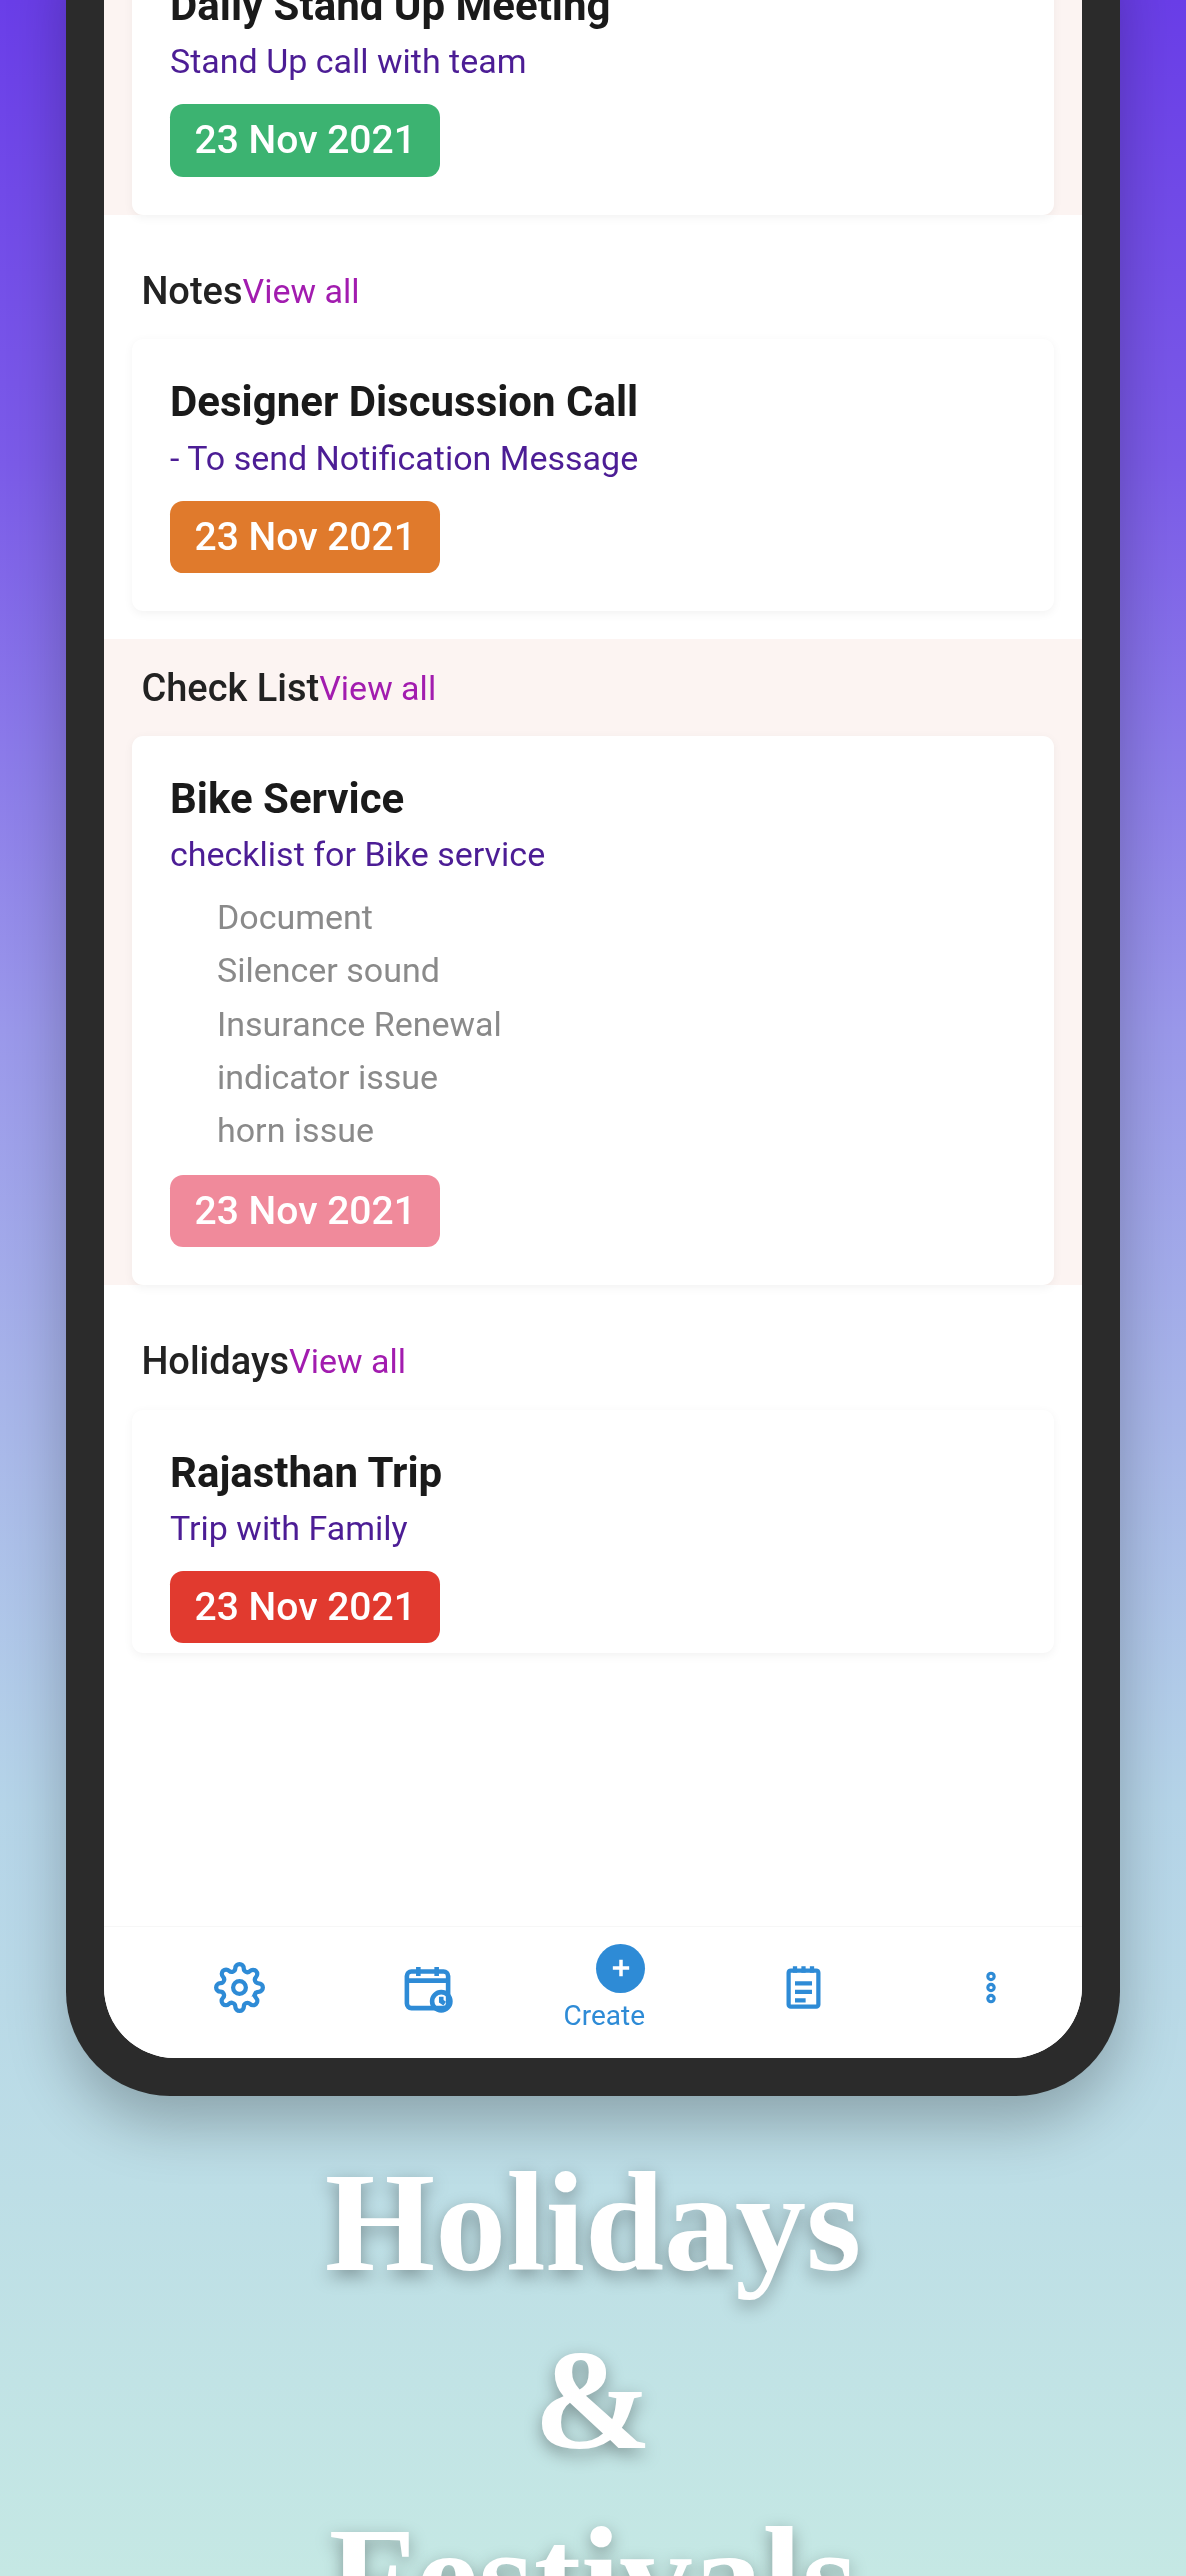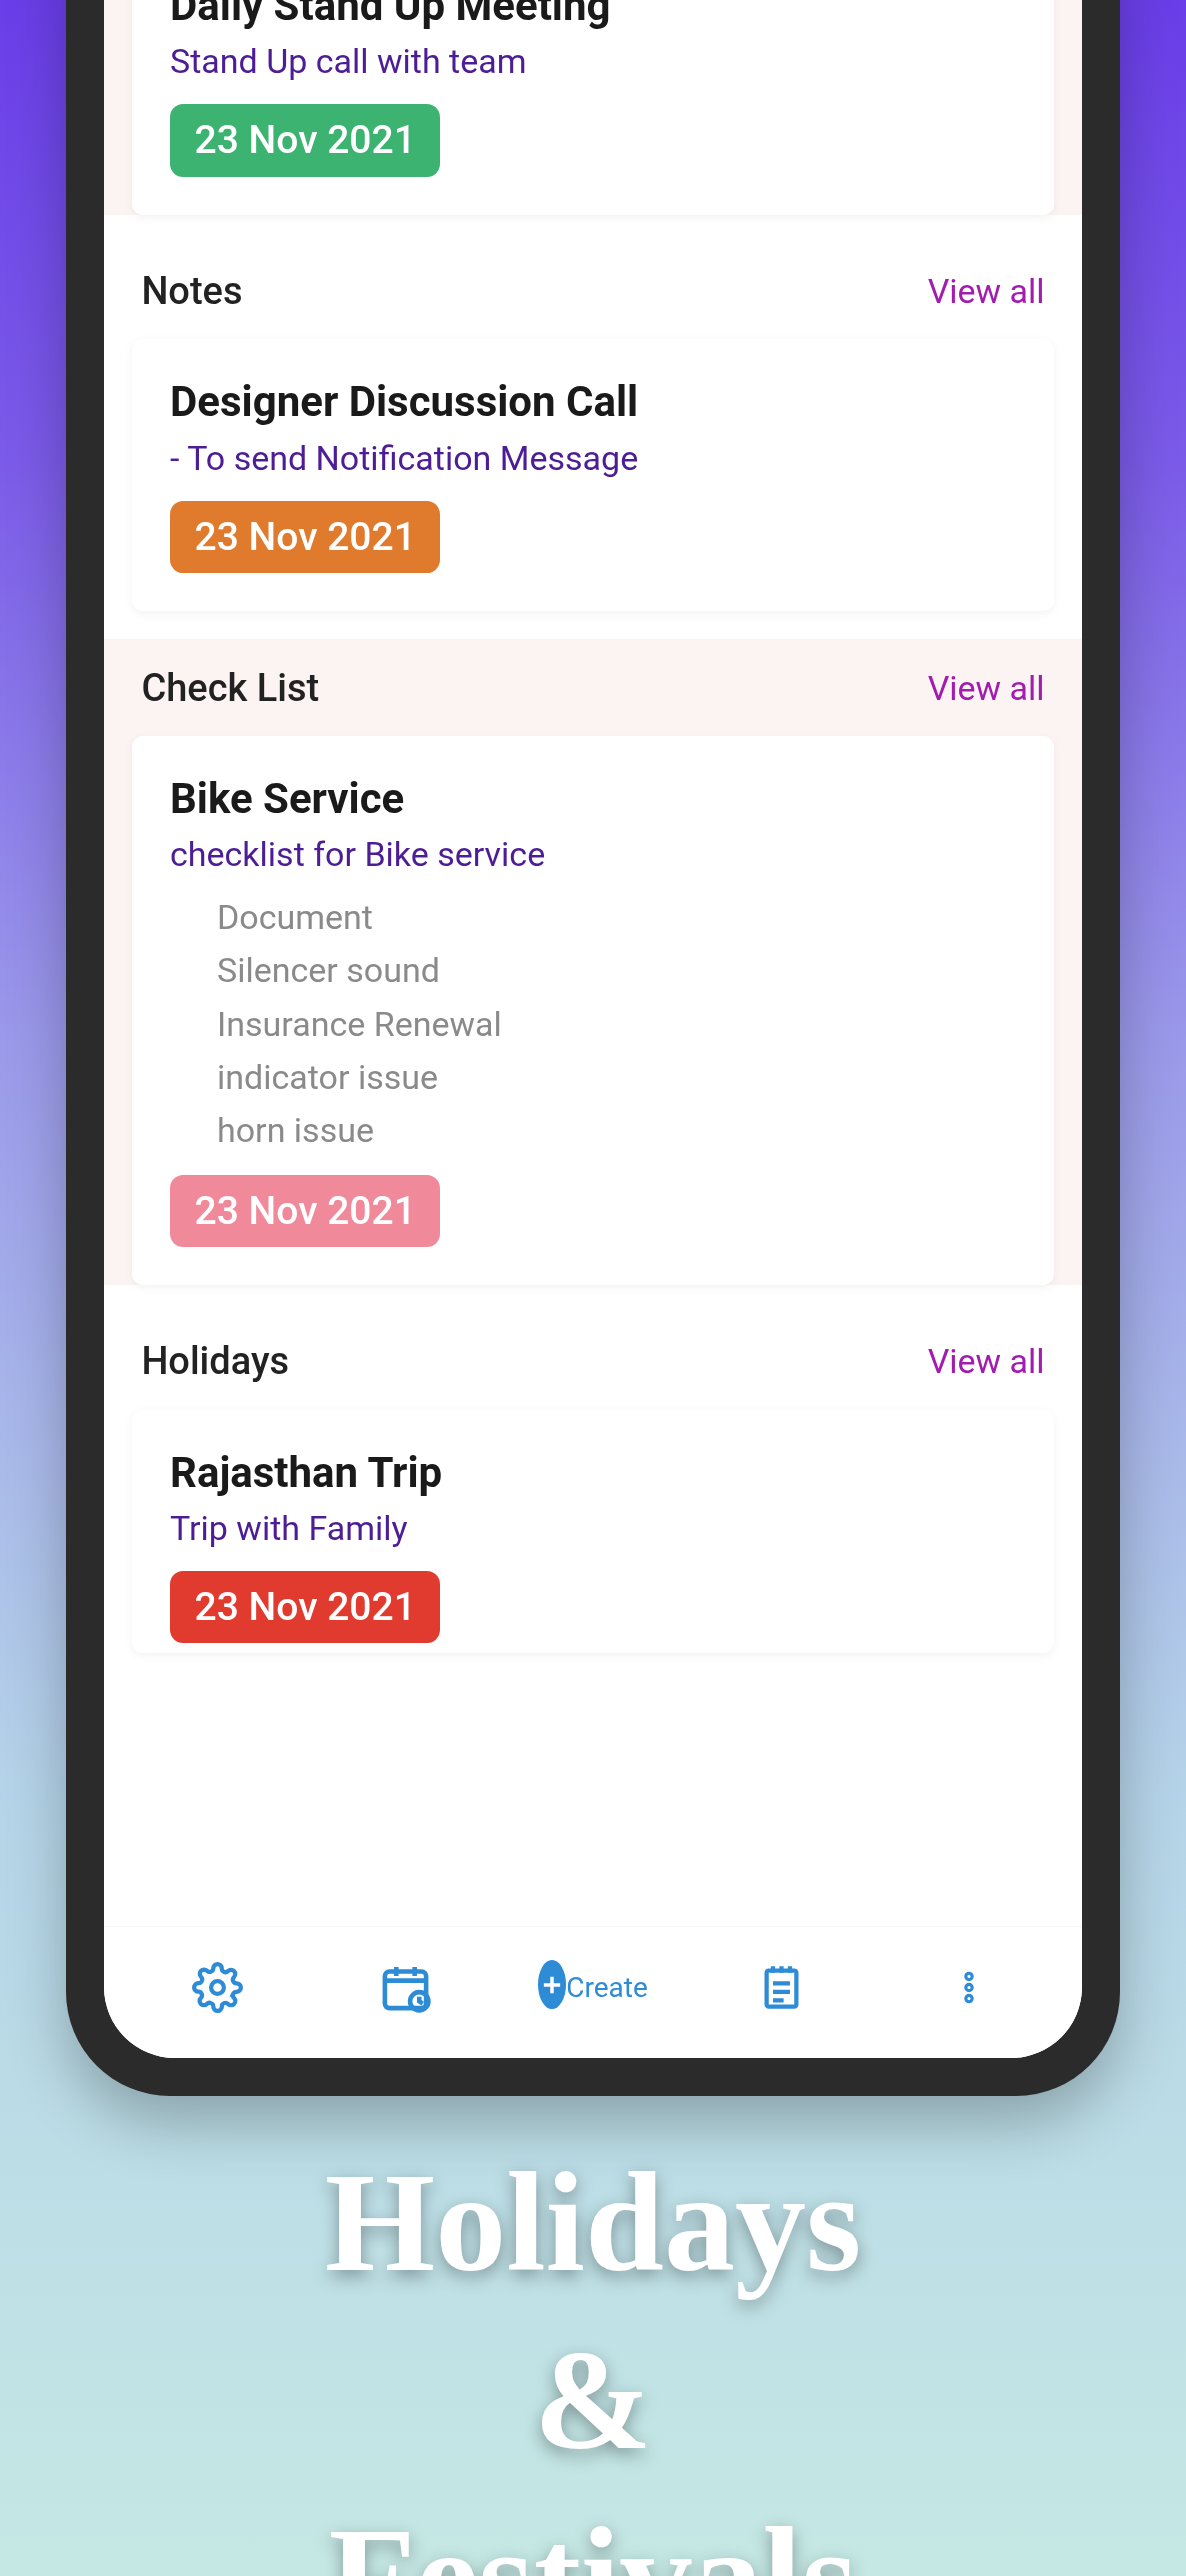--- a/index.html
+++ b/index.html
@@ -79,21 +79,20 @@
     font-size: 39px;
     font-weight: 500;
   }
   .pill-green  { background: #3cb371; }
   .pill-orange { background: #e07a2c; }
   .pill-pink   { background: #f08a9b; }
   .pill-red    { background: #e13a2f; }
 
   .section-header {
     display: flex;
-    justify-content: space-between;
     align-items: center;
     padding: 26.4px 9.4px 26.4px 9.4px;
   }
   .section-title {
     font-size: 38px;
     font-weight: 500;
     color: #222;
   }
   .view-all {
     font-size: 34px;
@@ -115,22 +114,22 @@
     height: 132px;
     background: #fff;
     display: flex;
     align-items: center;
     justify-content: space-around;
     padding: 0 19px 9.4px 19px;
     border-top: 0.9px solid rgba(0,0,0,0.03);
   }
   .nav-item {
     display: flex;
-    flex-direction: row;
-    align-items: center;
+    flex-direction: column;
+    align-items: flex-end;
     justify-content: center;
     color: #2e8bd6;
     font-size: 26.4px;
     cursor: pointer;
     width: 104px;
   }
   .nav-icon {
     width: 60px;
     height: 60px;
     display: flex;

